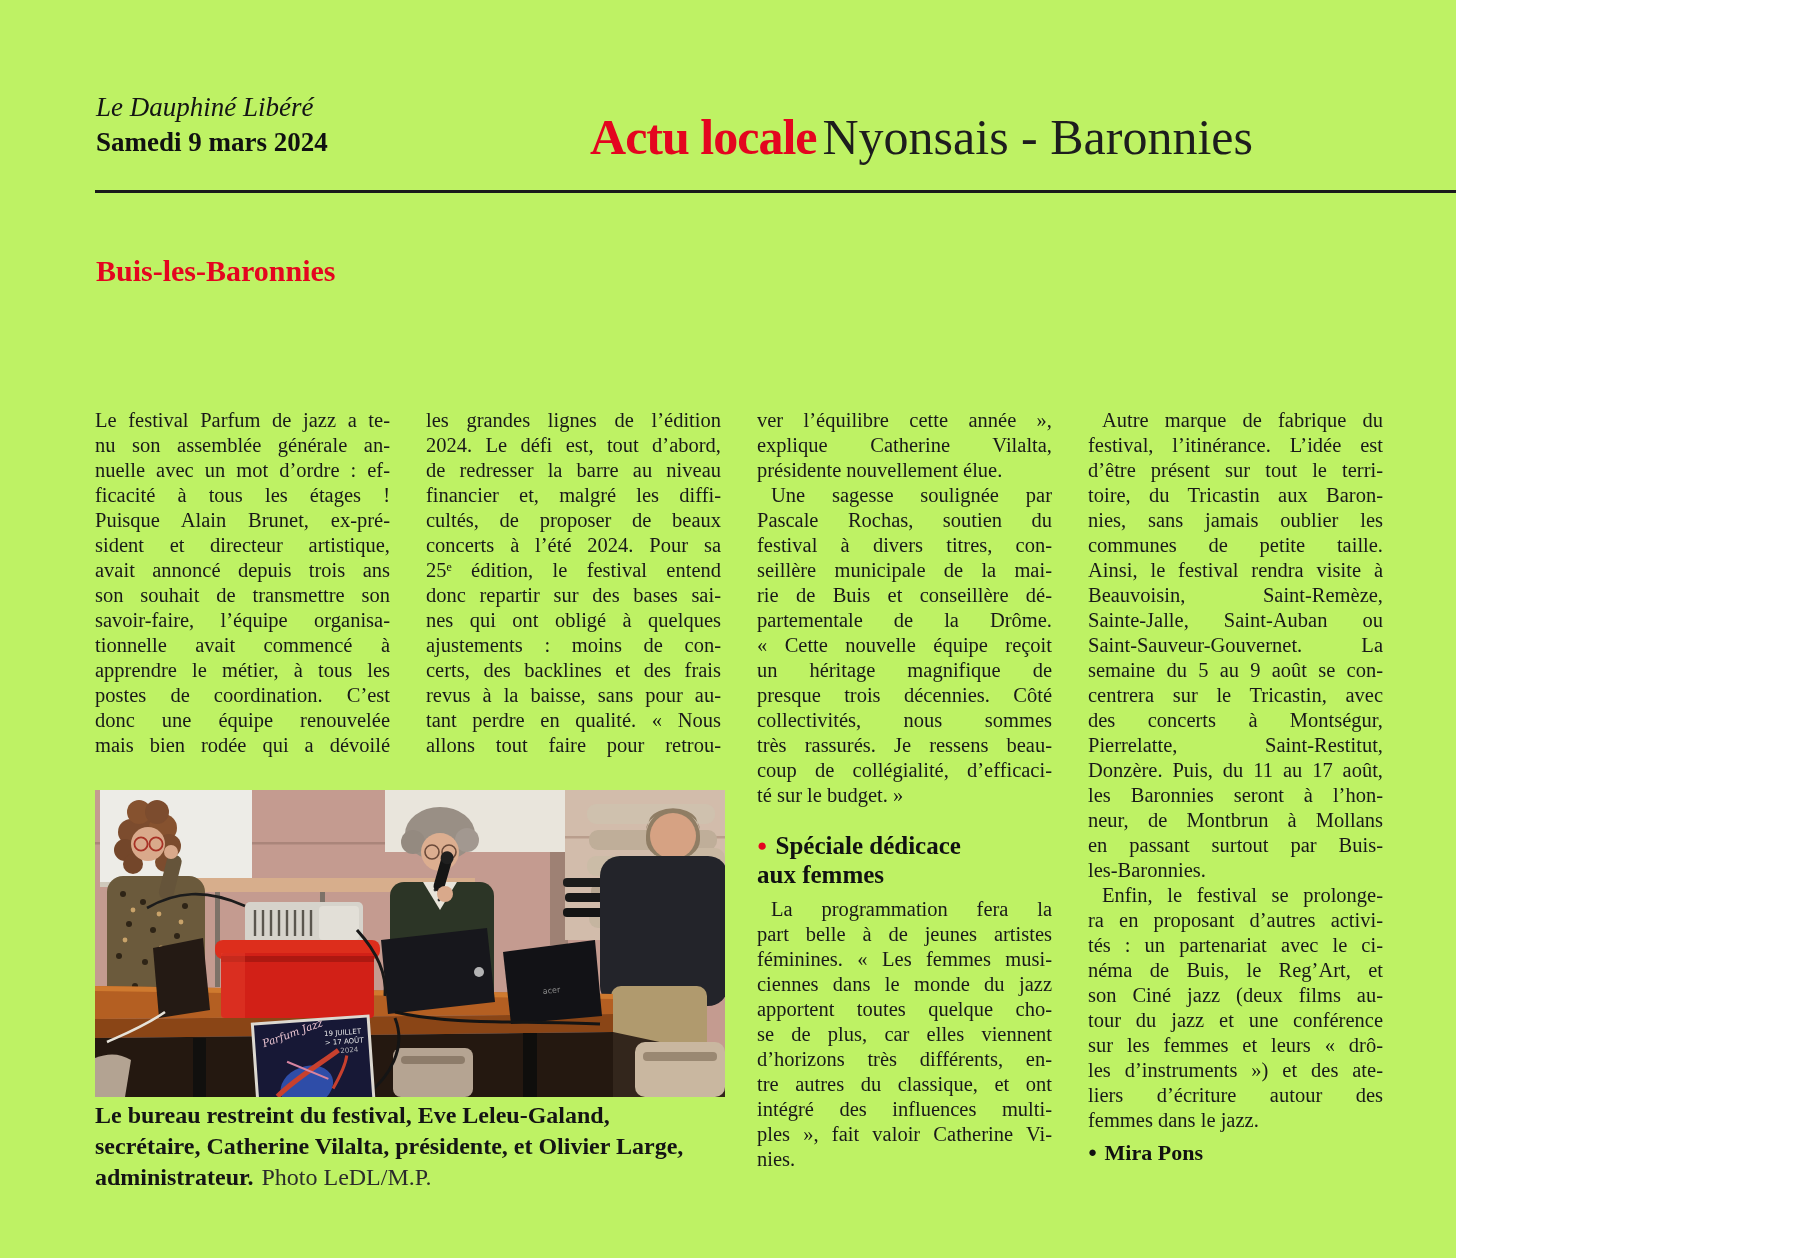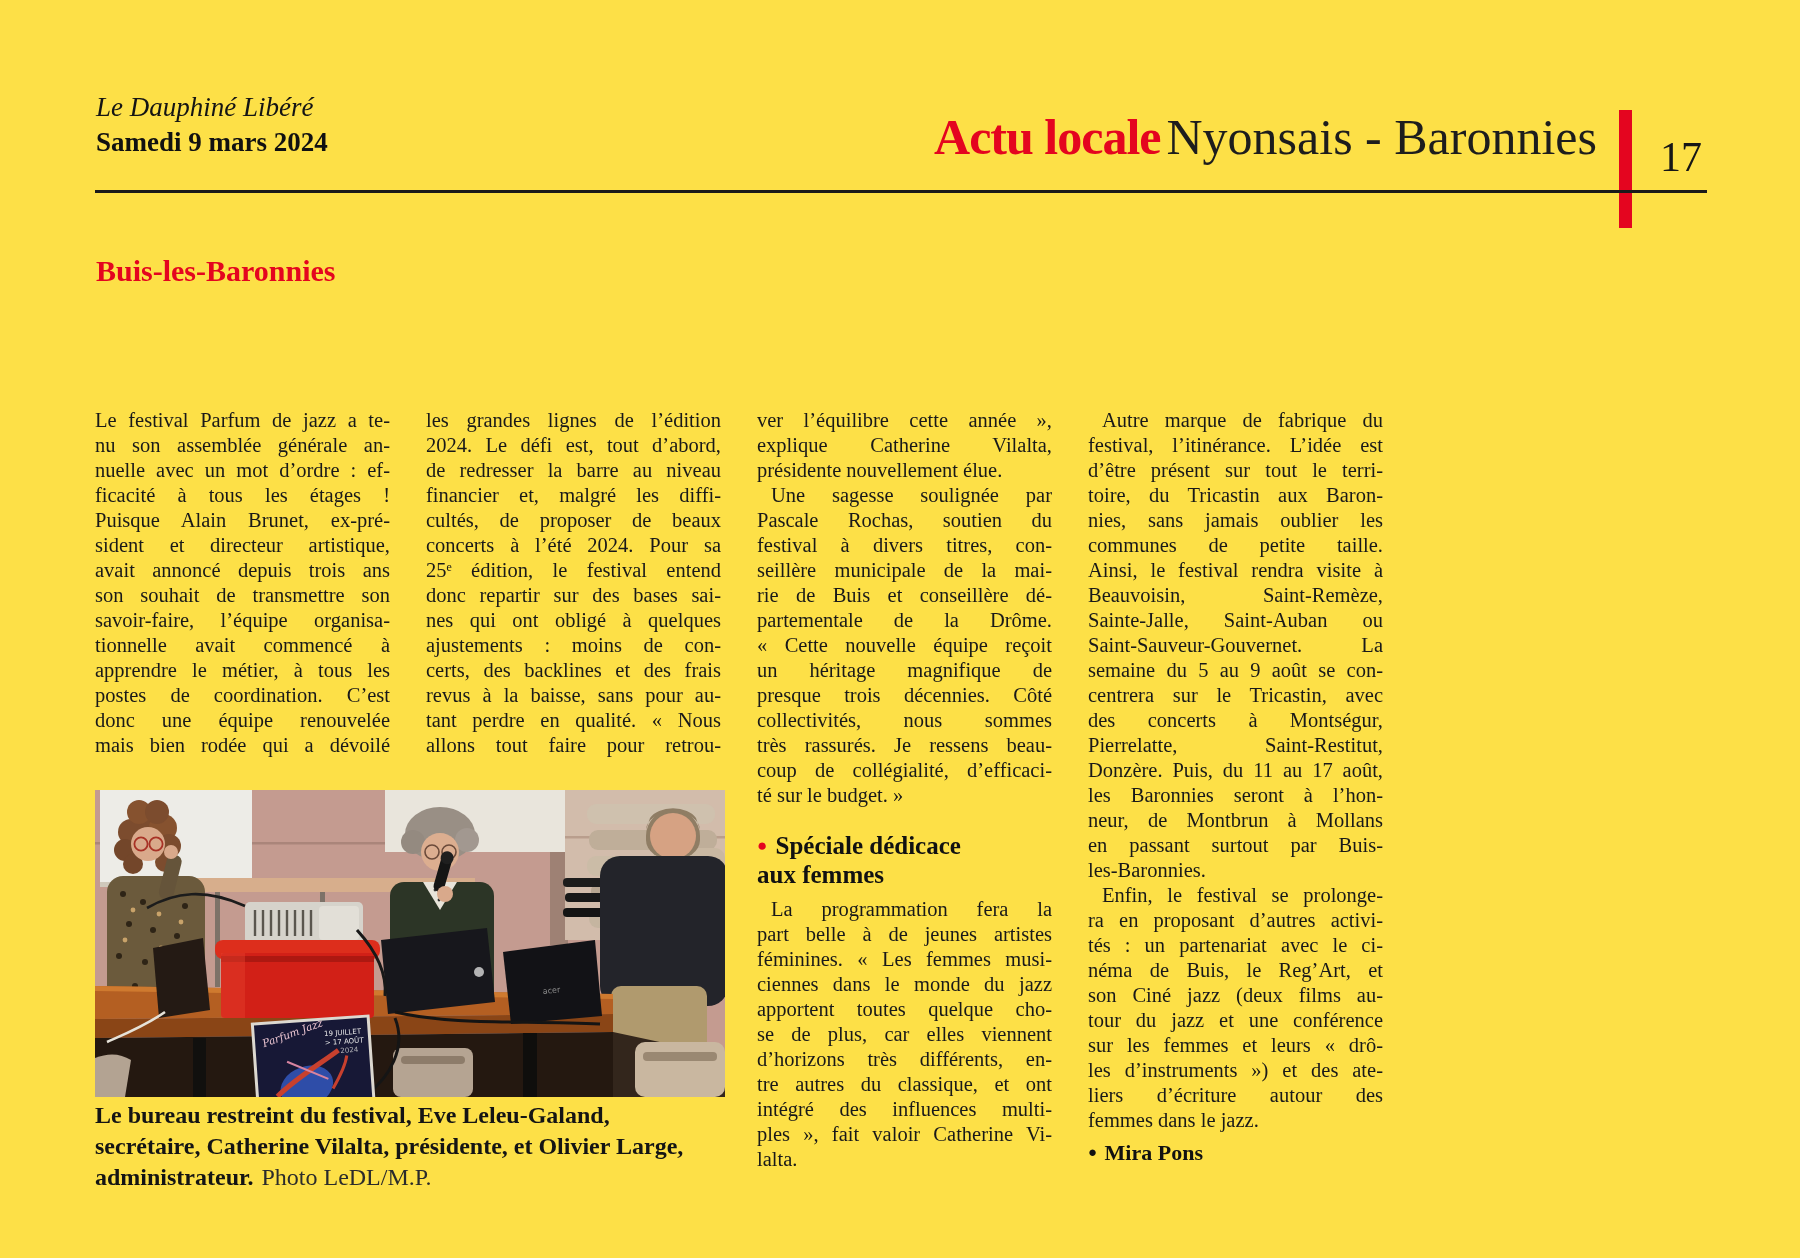--- a/index.html
+++ b/index.html
@@ -1,17 +1,17 @@
 <!DOCTYPE html>
 <html><head>
 <meta charset="utf-8">
 <style>
   html,body { margin:0; padding:0; background:#ffffff; }
   .page {
-    position:relative; width:1800px; height:1258px; background:#fde047;
+    position:relative; width:1456px; height:1258px; background:#bef264;
     font-family:"Liberation Serif","DejaVu Serif",serif; color:#1b1b1b; overflow:hidden;
   }
   
   .brand-name { position:absolute; left:96px; top:92px; font-style:italic; font-size:27px; color:#141414; }
   .brand-date { position:absolute; left:96px; top:127px; font-weight:bold; font-size:27px; color:#111; }
   .section-title { position:absolute; right:203px; top:112px; font-size:50px; white-space:nowrap; line-height:1; }
   .section-red { color:#e4051f; font-weight:bold; letter-spacing:-1px; }
   .section-area { color:#1d1d1d; margin-left:6px; }
   .red-bar { position:absolute; left:1619px; top:110px; width:13px; height:118px; background:#e4051f; }
   .page-num { position:absolute; left:1650px; top:121px; width:62px; text-align:center; font-size:42px; color:#161616;margin-top:12px; }
@@ -120,21 +120,21 @@
           <div class="line ind">La programmation fera la</div>
           <div class="line">part belle à de jeunes artistes</div>
           <div class="line">féminines. « Les femmes musi-</div>
           <div class="line">ciennes dans le monde du jazz</div>
           <div class="line">apportent toutes quelque cho-</div>
           <div class="line">se de plus, car elles viennent</div>
           <div class="line">d’horizons très différents, en-</div>
           <div class="line">tre autres du classique, et ont</div>
           <div class="line">intégré des influences multi-</div>
           <div class="line">ples », fait valoir Catherine Vi-</div>
-          <div class="line endl">lalta.</div>
+          <div class="line endl">nies.</div>
         </div>
       </div>
     <div class="col">
         <div class="block para">
           <div class="line ind">Autre marque de fabrique du</div>
           <div class="line">festival, l’itinérance. L’idée est</div>
           <div class="line">d’être présent sur tout le terri-</div>
           <div class="line">toire, du Tricastin aux Baron-</div>
           <div class="line">nies, sans jamais oublier les</div>
           <div class="line">communes de petite taille.</div>

